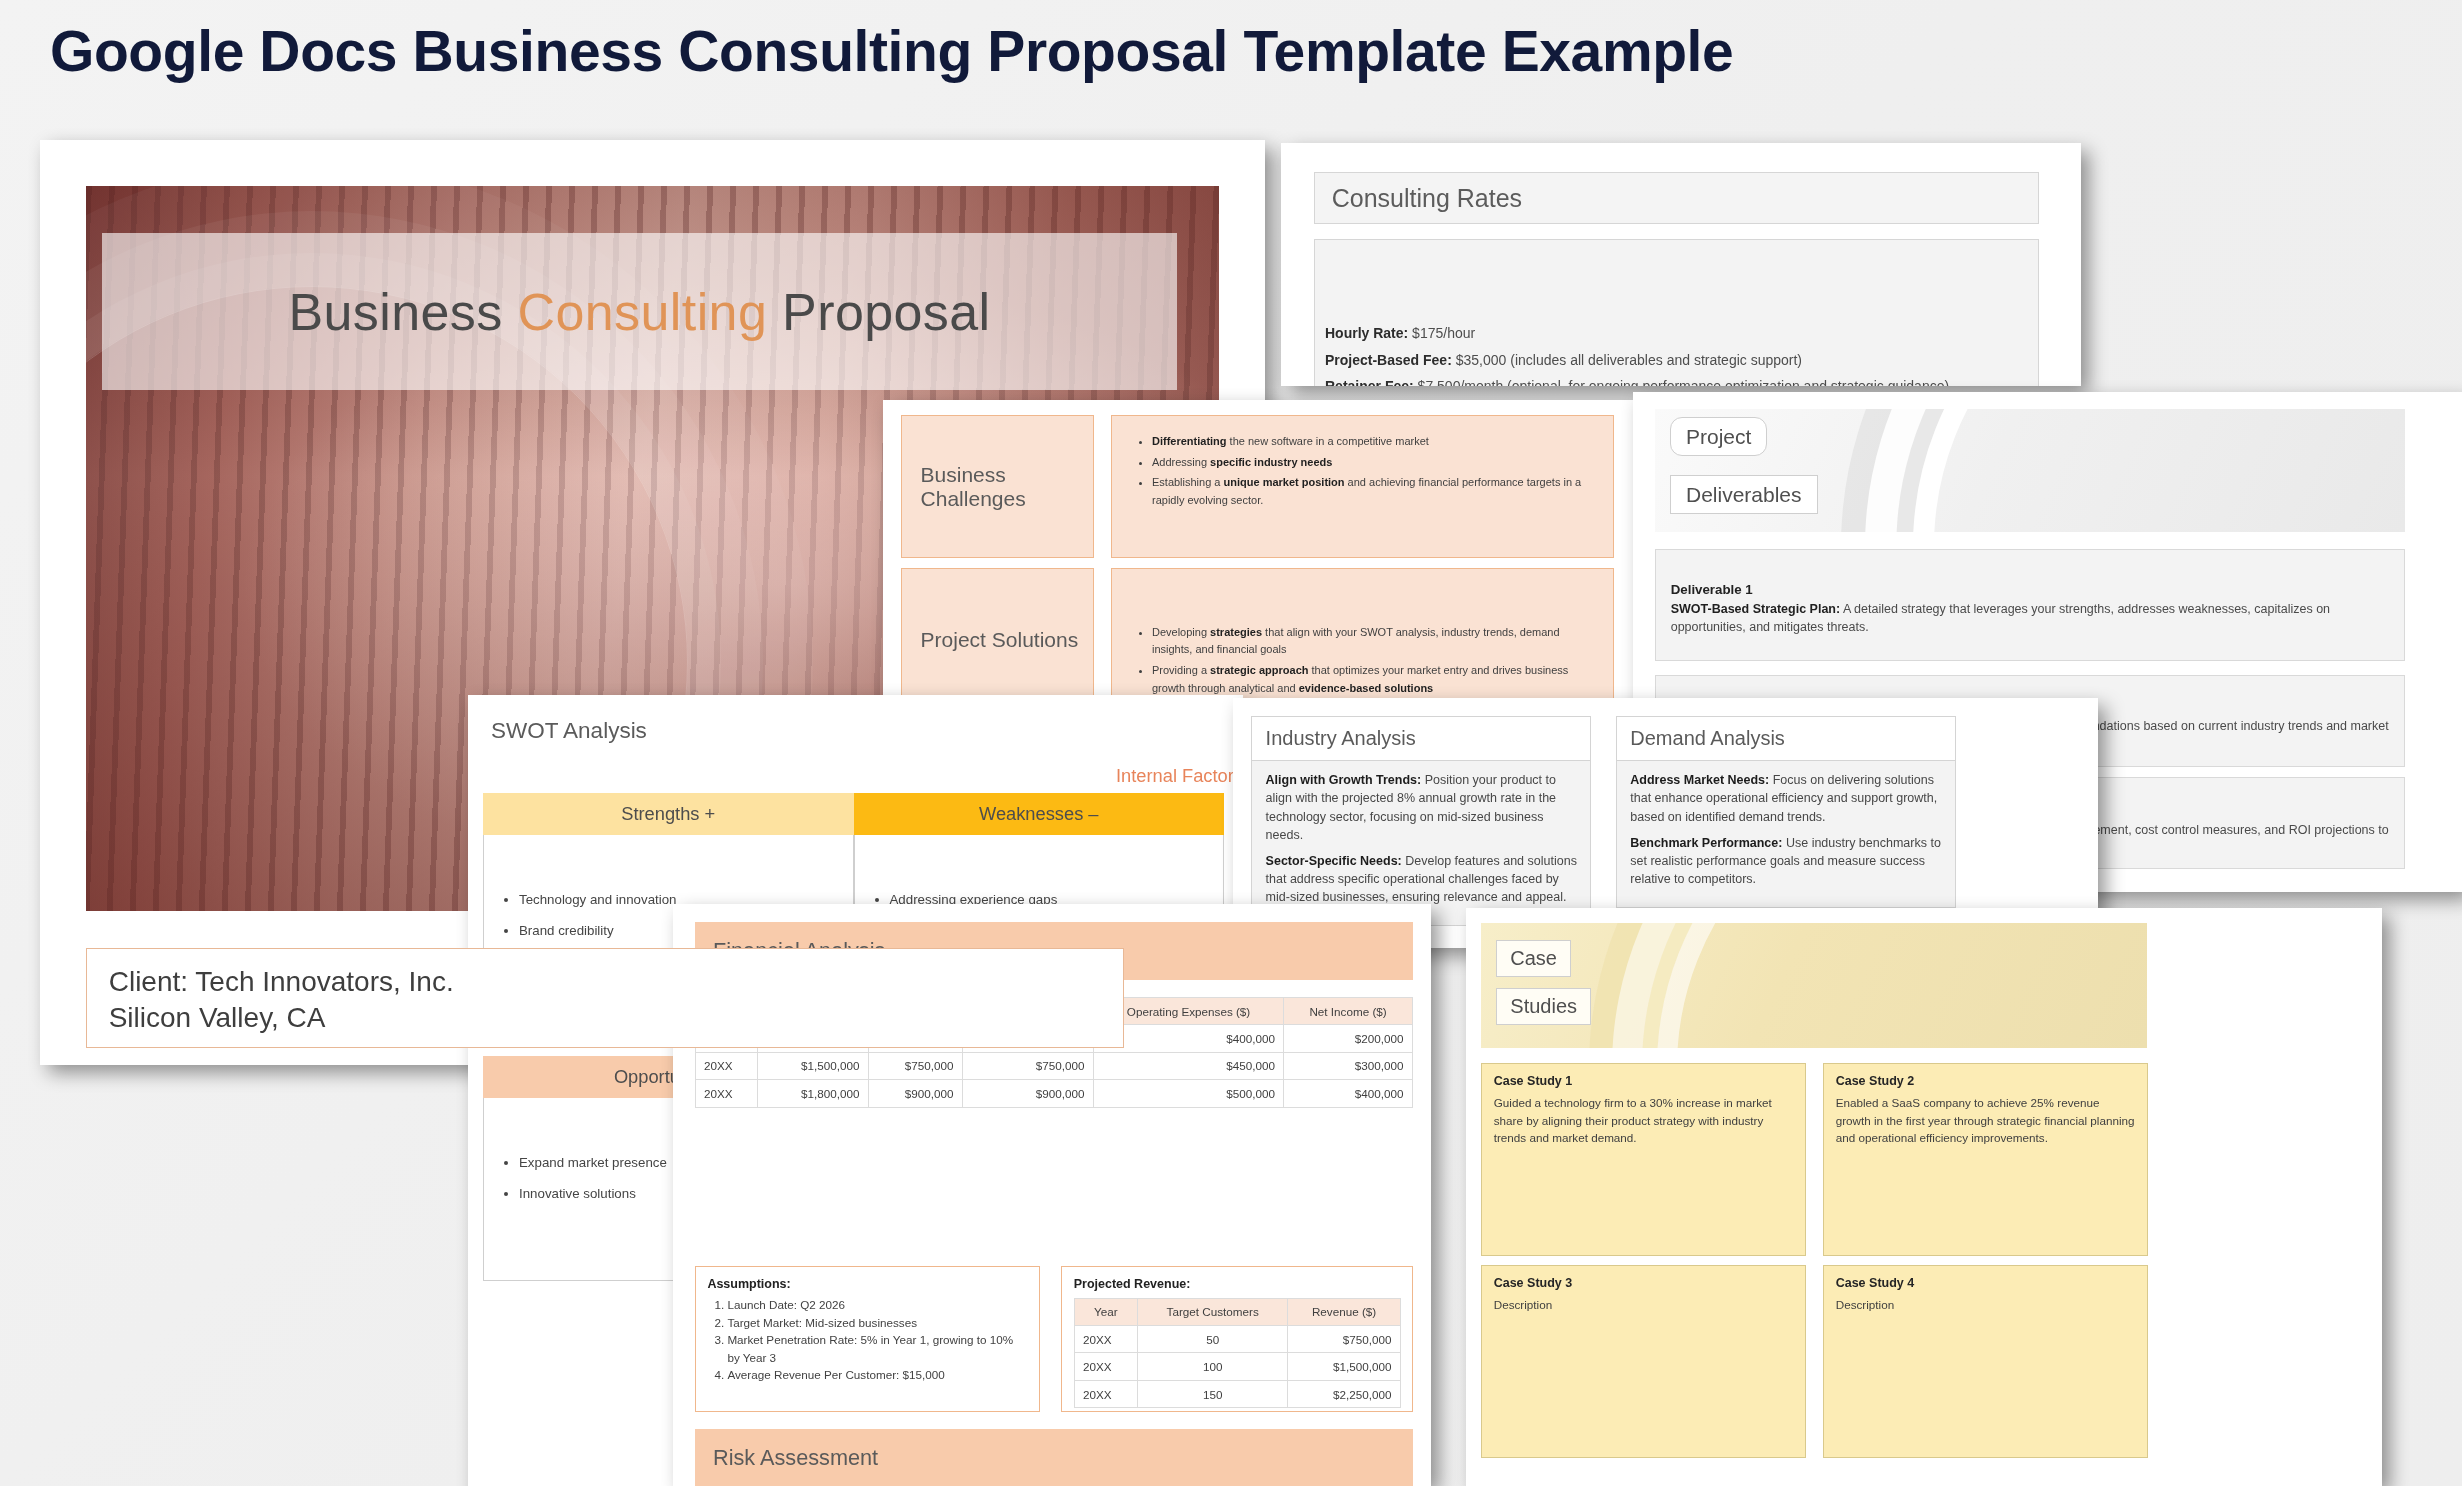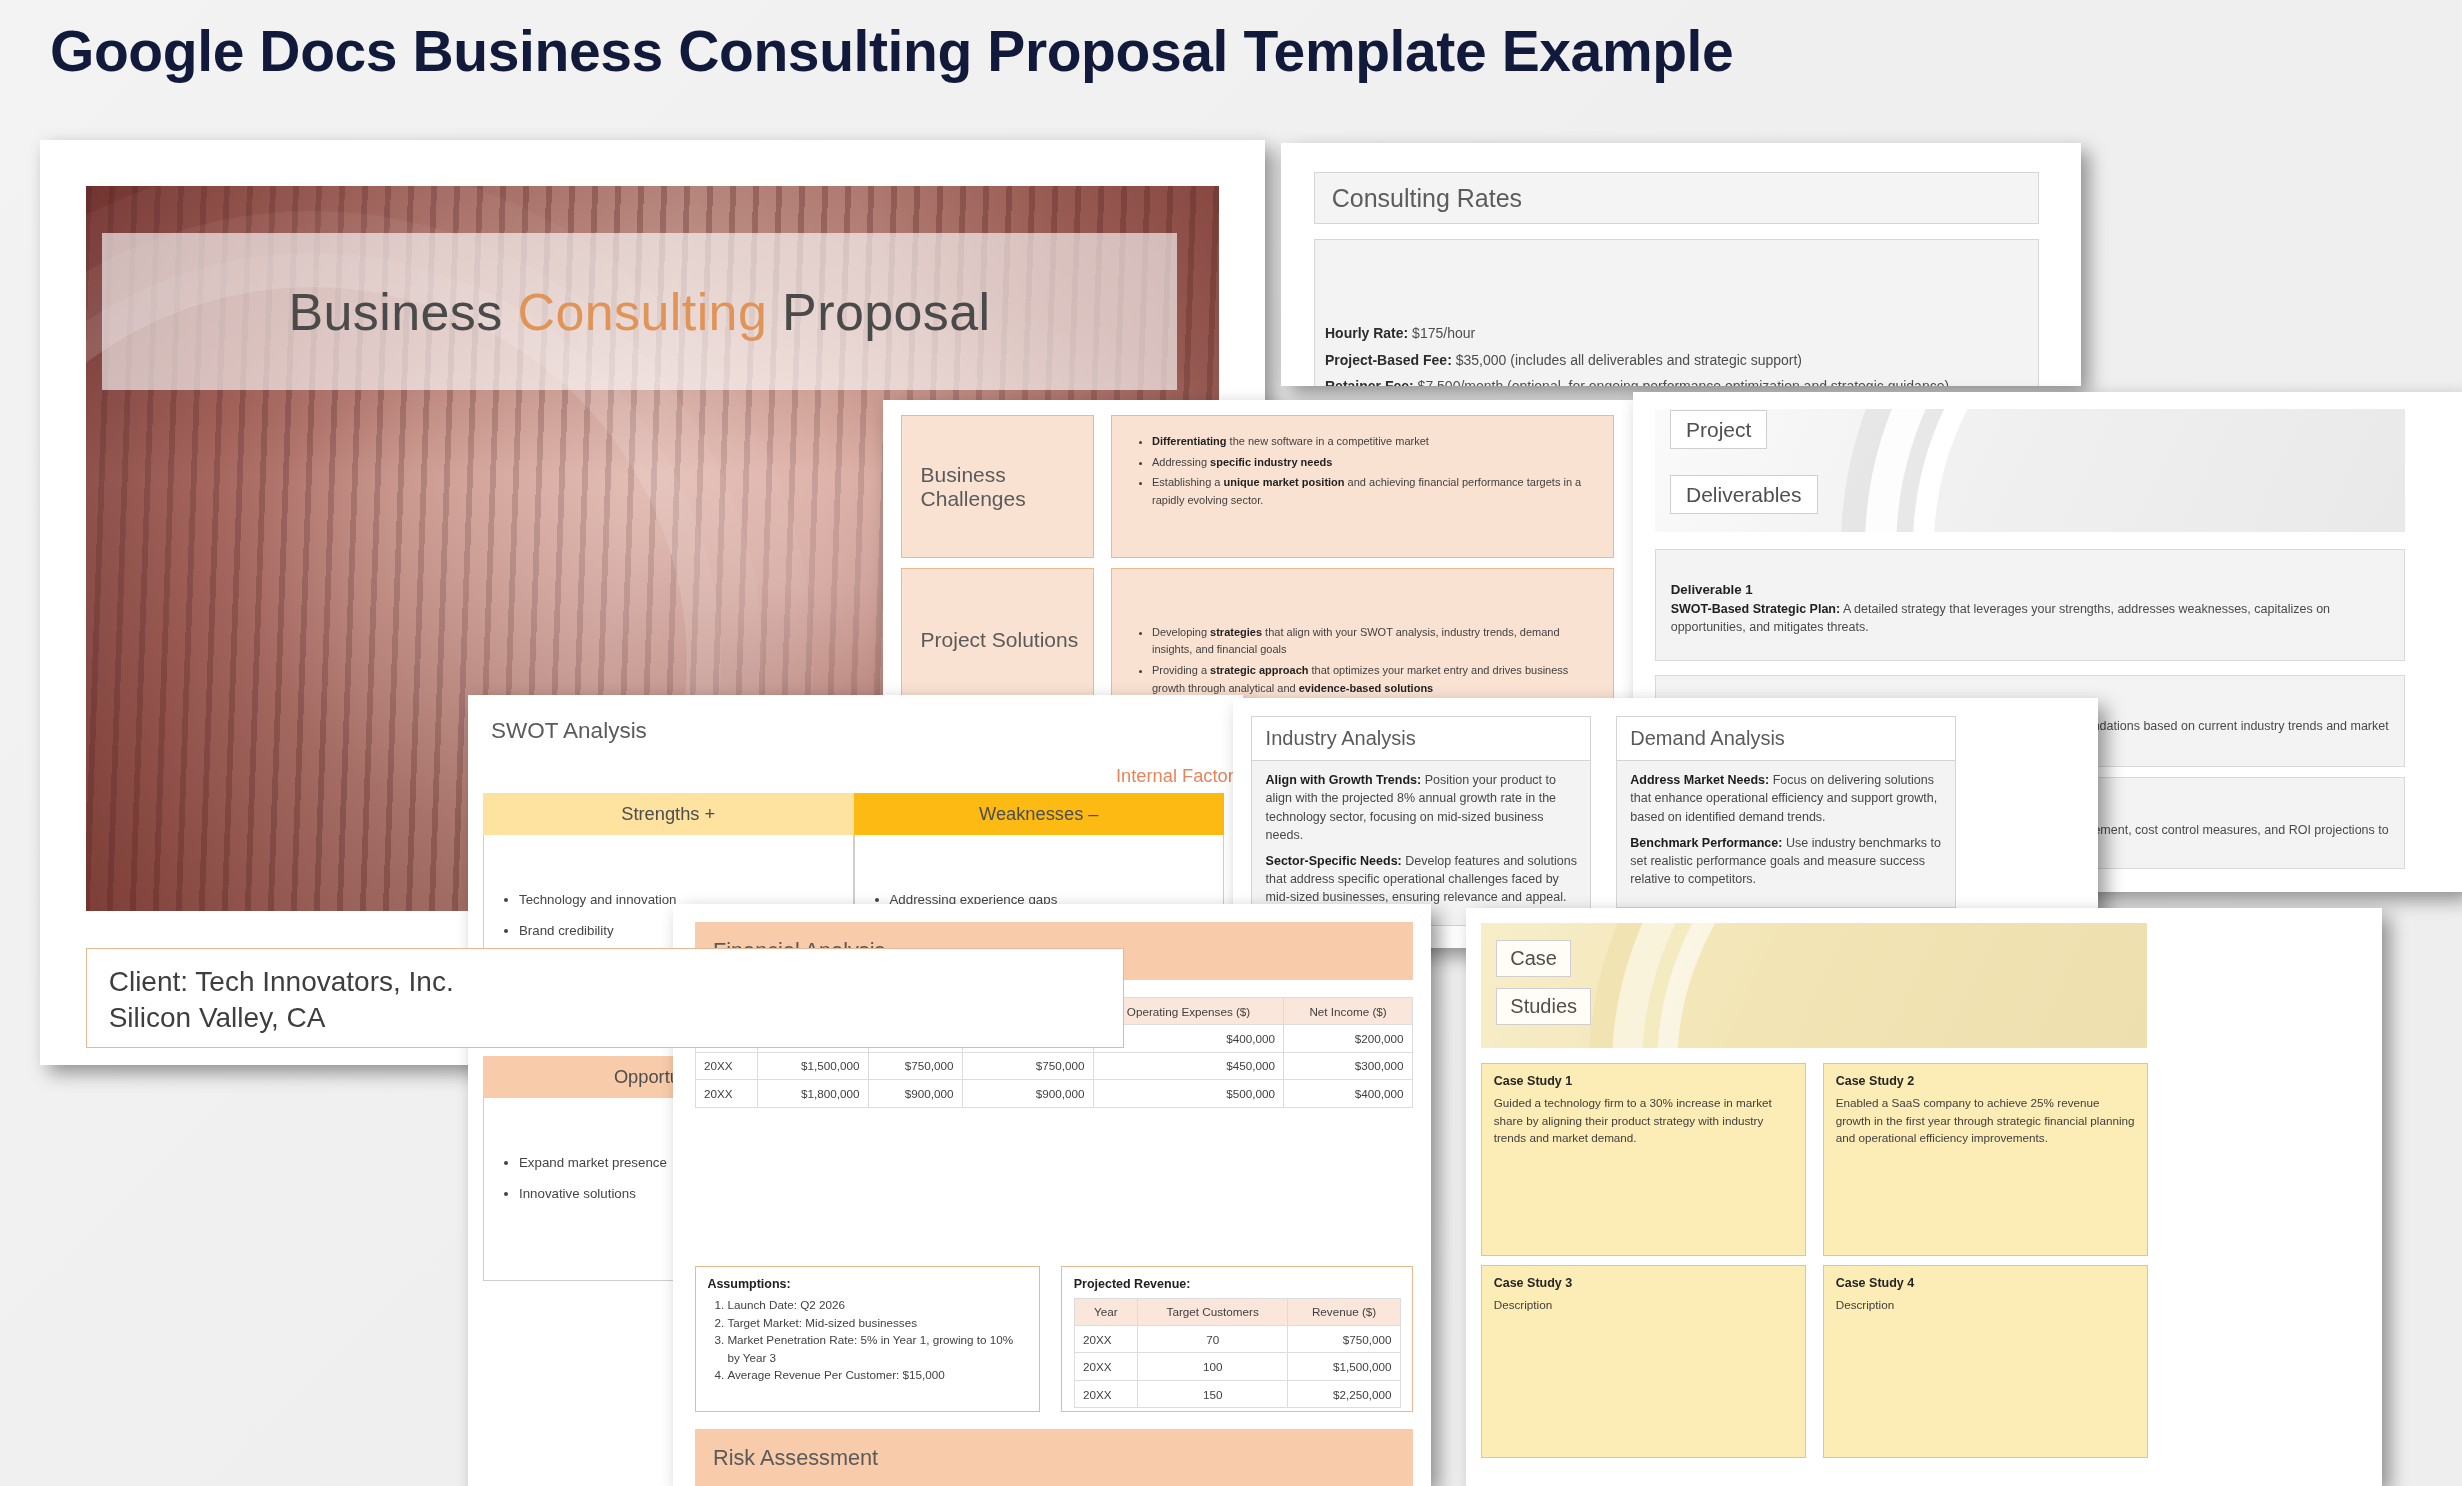--- a/index.html
+++ b/index.html
@@ -274,21 +274,21 @@
     <div class="chg-cell chg-right chg-row2">
       <ul class="chg-list" style="margin-top:38px;">
         <li><span>Developing </span><b>strategies</b><span> that align with your SWOT analysis, industry trends, demand insights, and financial goals</span></li>
         <li><span>Providing a </span><b>strategic approach</b><span> that optimizes your market entry and drives business growth through analytical and </span><b>evidence-based solutions</b></li>
       </ul>
     </div>
   </div>
 
   <div class="slide" id="slide-deliverables">
     <div class="deliv-hero"></div>
-    <div class="hero-tag" style="left:37px; top:18px;">Project</div>
+    <div class="hero-tag" style="left:37px; top:25px;border-radius:12px;">Project</div>
     <div class="hero-tag" style="left:37px; top:83px;">Deliverables</div>
 
     <div class="deliv-box" style="top:157px; height:112px; padding-top:32px;">
       <div class="deliv-num">Deliverable 1</div>
       <div class="deliv-text"><b>SWOT-Based Strategic Plan:</b><span> A detailed strategy that leverages your strengths, addresses weaknesses, capitalizes on opportunities, and mitigates threats.</span></div>
     </div>
 
     <div class="deliv-box" style="top:283px; height:92px; padding-top:23px;">
       <div class="deliv-num">Deliverable 2</div>
       <div class="deliv-text" style="text-align:right;">…endations based on current industry trends and market</div>
@@ -418,21 +418,21 @@
         <thead>
           <tr>
             <th>Year</th>
             <th>Target Customers</th>
             <th>Revenue ($)</th>
           </tr>
         </thead>
         <tbody>
           <tr>
             <td>20XX</td>
-            <td style="text-align:center">70</td>
+            <td style="text-align:center">50</td>
             <td class="num">$750,000</td>
           </tr>
           <tr>
             <td>20XX</td>
             <td style="text-align:center">100</td>
             <td class="num">$1,500,000</td>
           </tr>
           <tr>
             <td>20XX</td>
             <td style="text-align:center">150</td>

